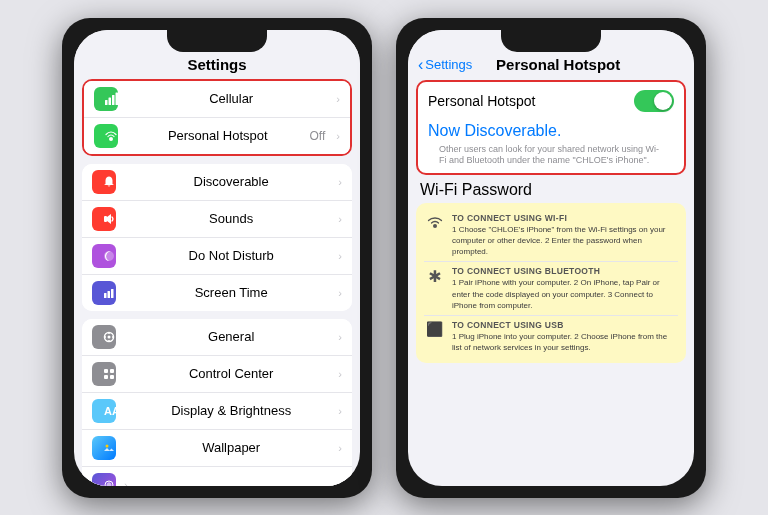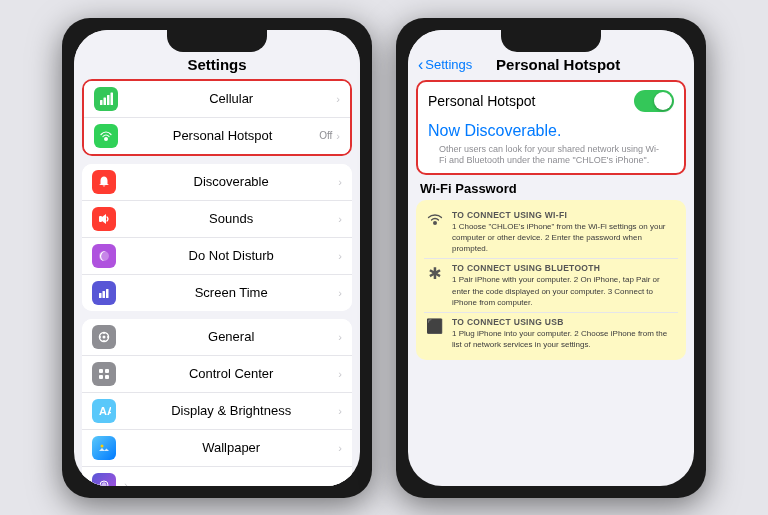--- a/index.html
+++ b/index.html
@@ -87,36 +87,36 @@
     }
     .settings-row:last-child {
       border-bottom: none;
     }
     .settings-icon {
       width: 24px;
       height: 24px;
       border-radius: 6px;
       display: flex;
       align-items: center;
-      justify-content: center;
+      justify-content: flex-end;
       margin-right: 8px;
       flex-shrink: 0;
       font-size: 13px;
       color: #fff;
     }
     .settings-row-label {
       flex: 1;
       font-size: 13px;
       color: #000;
       text-align: center;
     }
     .settings-row-value {
-      font-size: 10px;
+      font-size: 12px;
       color: #8e8e93;
-      margin-right: 4px;
+      margin-right: 11px;
     }
     .chevron {
       color: #c7c7cc;
       font-size: 11px;
     }
     
     .icon-green { background: #34c759; }
     .icon-green2 { background: #30d158; }
     .icon-red { background: #ff3b30; }
     .icon-purple { background: #af52de; }
@@ -204,22 +204,22 @@
     .discoverable-desc {
       font-size: 9px;
       color: #8e8e93;
       padding: 0 21px 6px;
       line-height: 1.3;
     }
     .wifi-password-section {
       margin-top: 6px;
     }
     .wifi-password-header {
-      font-size: 13px;
-      font-weight: 700;
+      font-size: 16px;
+      font-weight: 400;
       color: #000;
       padding: 0 4px 4px;
     }
     .connect-group {
       background: #fef9c3;
       border-radius: 10px;
       padding: 6px 8px;
     }
     .connect-item {
       display: flex;

